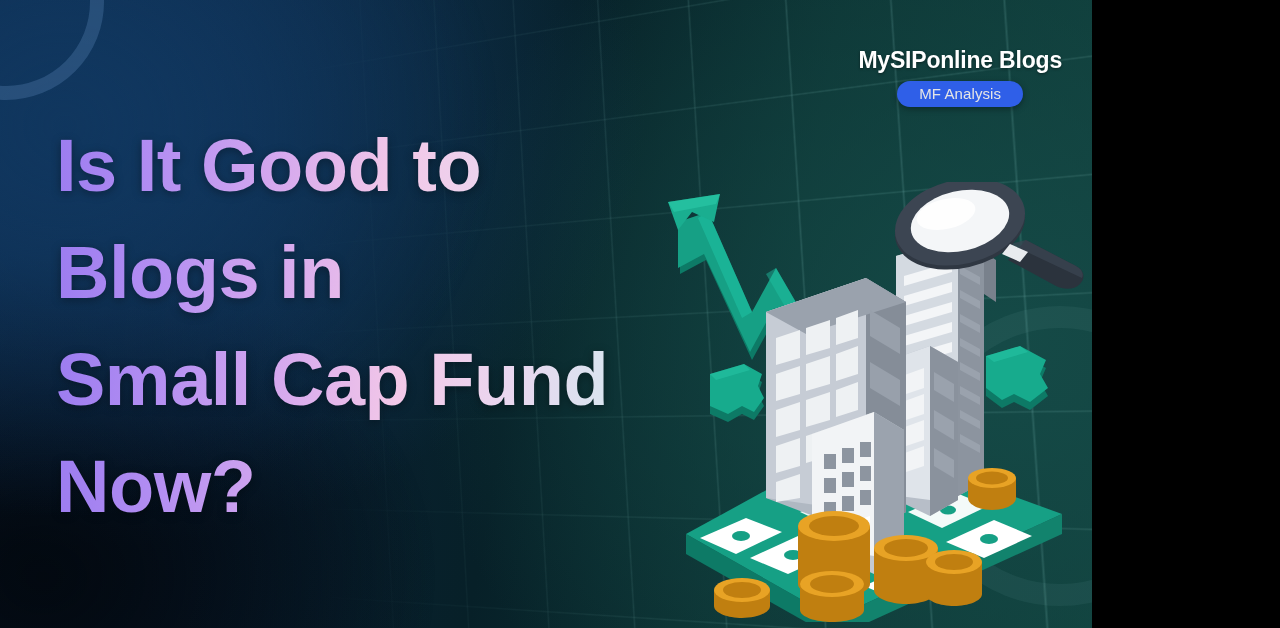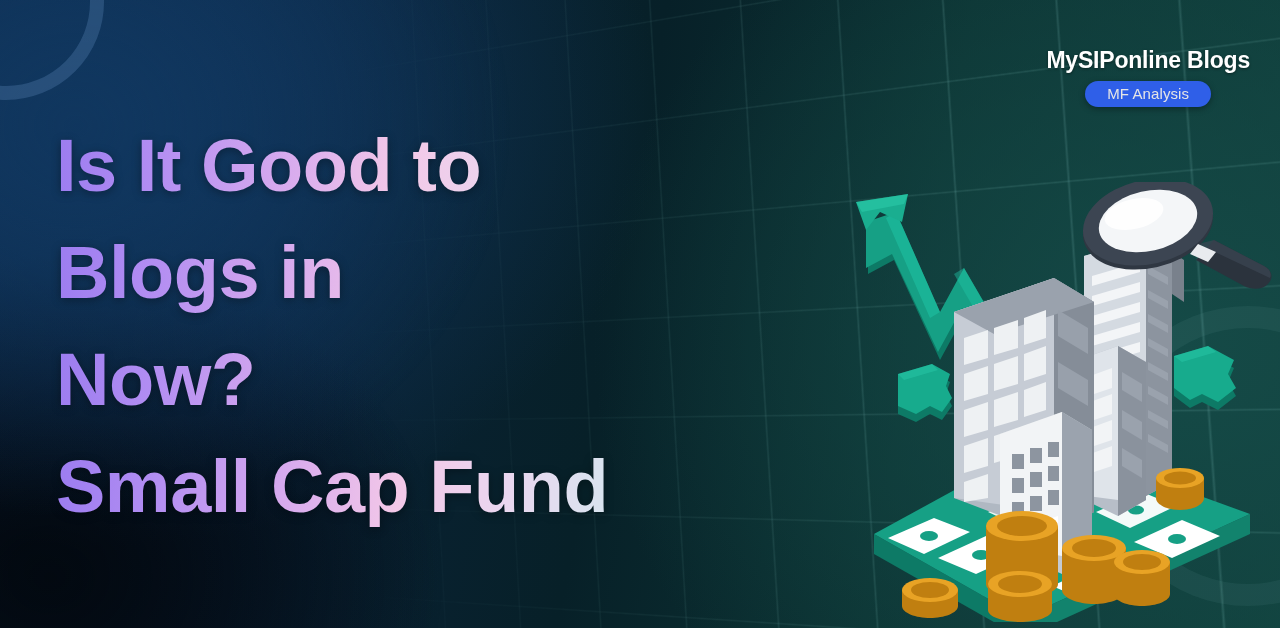--- a/index.html
+++ b/index.html
@@ -6,21 +6,21 @@
   * { margin:0; padding:0; box-sizing:border-box; }
   html, body {
     width:1280px; height:628px;
     background:#000;
     font-family:"Liberation Sans", sans-serif;
     overflow:hidden;
   }
 
   .banner {
     position:relative;
-    width:1280px; height:628px;
+    width:1092px; height:628px;
     overflow:hidden;
     background:
       radial-gradient(ellipse 900px 700px at 8% 18%,  #123a63 0%, rgba(18,58,99,0) 62%),
       radial-gradient(ellipse 700px 620px at 2% 88%,  #040c16 0%, rgba(4,12,22,0) 60%),
       radial-gradient(ellipse 900px 800px at 92% 55%, #154a47 0%, rgba(21,74,71,0) 65%),
       linear-gradient(100deg, #0b2442 0%, #0a2239 22%, #072028 48%, #0c3333 70%, #10403c 100%);
   }
 
   
   .grid-layer {
@@ -122,22 +122,22 @@
   <div class="ring-br"></div>
 
   <div class="brand">
     <div class="brand-title">MySIPonline Blogs</div>
     <div class="brand-badge">MF Analysis</div>
   </div>
 
   <h1 class="headline">
     <span class="hl-line">Is It Good to</span>
     <span class="hl-line">Blogs in</span>
+    <span class="hl-line">Small Cap Fund</span>
     <span class="hl-line">Now?</span>
-    <span class="hl-line">Small Cap Fund</span>
   </h1>
 
   <div class="illustration">
     <svg viewBox="0 0 430 440" xmlns="http://www.w3.org/2000/svg">
 
       <g>
 
         <path d="M22 46 L52 36 L96 136 L120 92 L170 178 L150 196 L118 134 L94 178 L48 78 L22 92 Z" fill="#0d7a66"></path>
 
         <path d="M20 40 L50 30 L94 130 L118 86 L168 172 L146 186 L116 126 L92 170 L46 72 L20 86 Z" fill="#16a085"></path>

